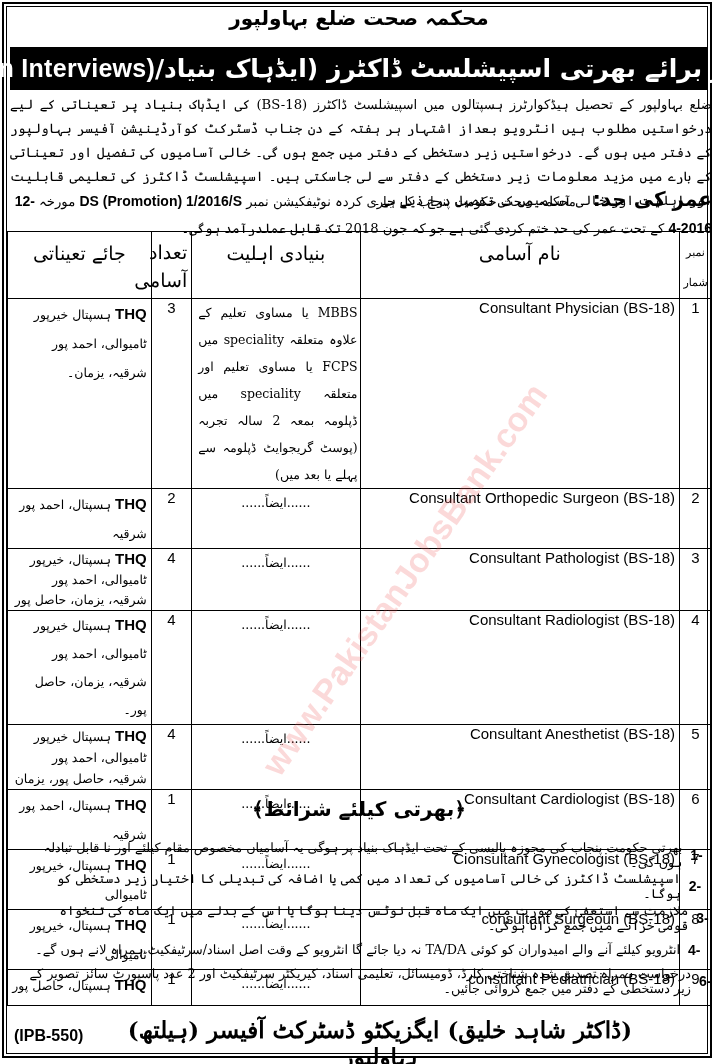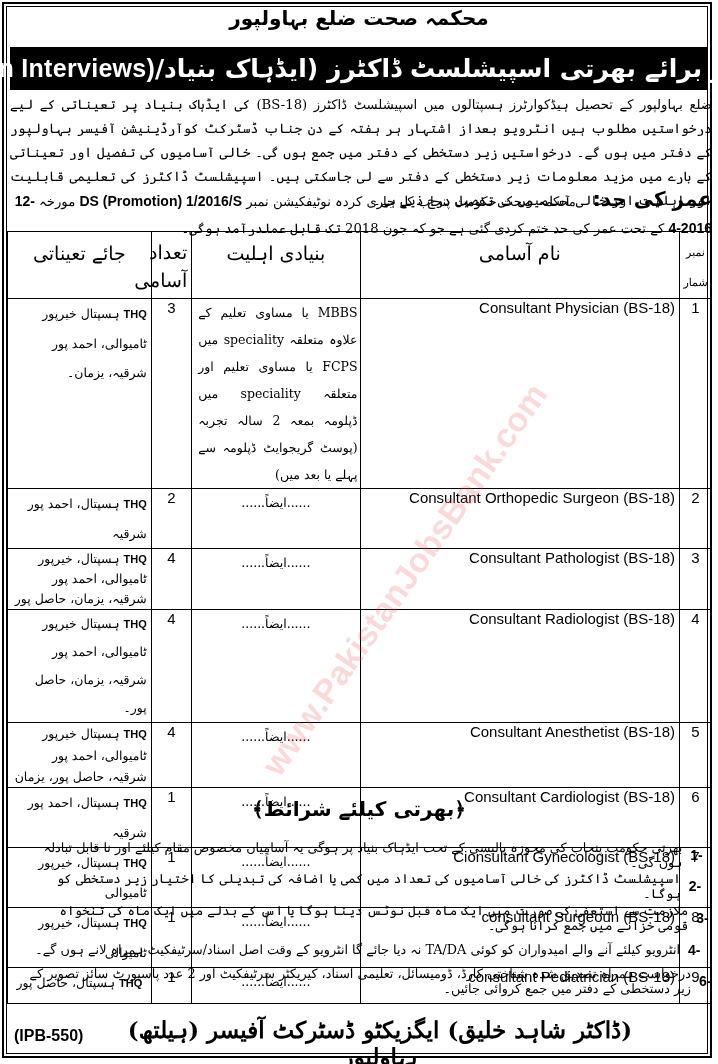--- a/index.html
+++ b/index.html
@@ -18,21 +18,21 @@
   .age-line .en { font-family:"Liberation Sans", sans-serif; font-weight:bold; font-size:14px; }
   table.posts { position:absolute; left:7px; top:231px; width:705px; border-collapse:collapse; table-layout:fixed; }
   table.posts td, table.posts th { border:1px solid #000; padding:0 4px; vertical-align:top; font-weight:normal; }
   table.posts th { font-size:19px; font-family:"DejaVu Serif", serif; padding-top:6px; line-height:30px; text-align:center; }
   .c-post { width:135px; }
   .c-count { width:38px; }
   .c-qual { width:158px; }
   .c-name { width:300px; }
   .c-sr { width:30px; }
   td.post { font-size:12.5px; line-height:29px; font-family:"DejaVu Serif", serif; text-align:right; padding-top:4px; }
-  td.post .thq { font-family:"Liberation Sans", sans-serif; font-weight:bold; font-size:11px; }
+  td.post .thq { font-family:"Liberation Sans", sans-serif; font-weight:bold; font-size:15px; }
   td.count, td.sr { text-align:center; font-family:"Liberation Sans", sans-serif; font-weight:bold; font-size:15px; padding-top:8px; }
   td.qual { font-size:12.5px; line-height:27px; font-family:"DejaVu Serif", serif; text-align:center; padding-top:4px; }
   td.qual.long { text-align:justify; padding-left:6px; padding-right:2px; }
   td.name { text-align:right; font-family:"Liberation Sans", sans-serif; font-weight:bold; font-size:15px; padding-top:8px; padding-right:6px; }
   tr.r1 { height:154px; }
   tr.r2 { height:34px; }
   tr.r3 { height:46px; }
   tr.r4 { height:65px; }
   tr.r5 { height:49px; }
   tr.r6 { height:36px; }

